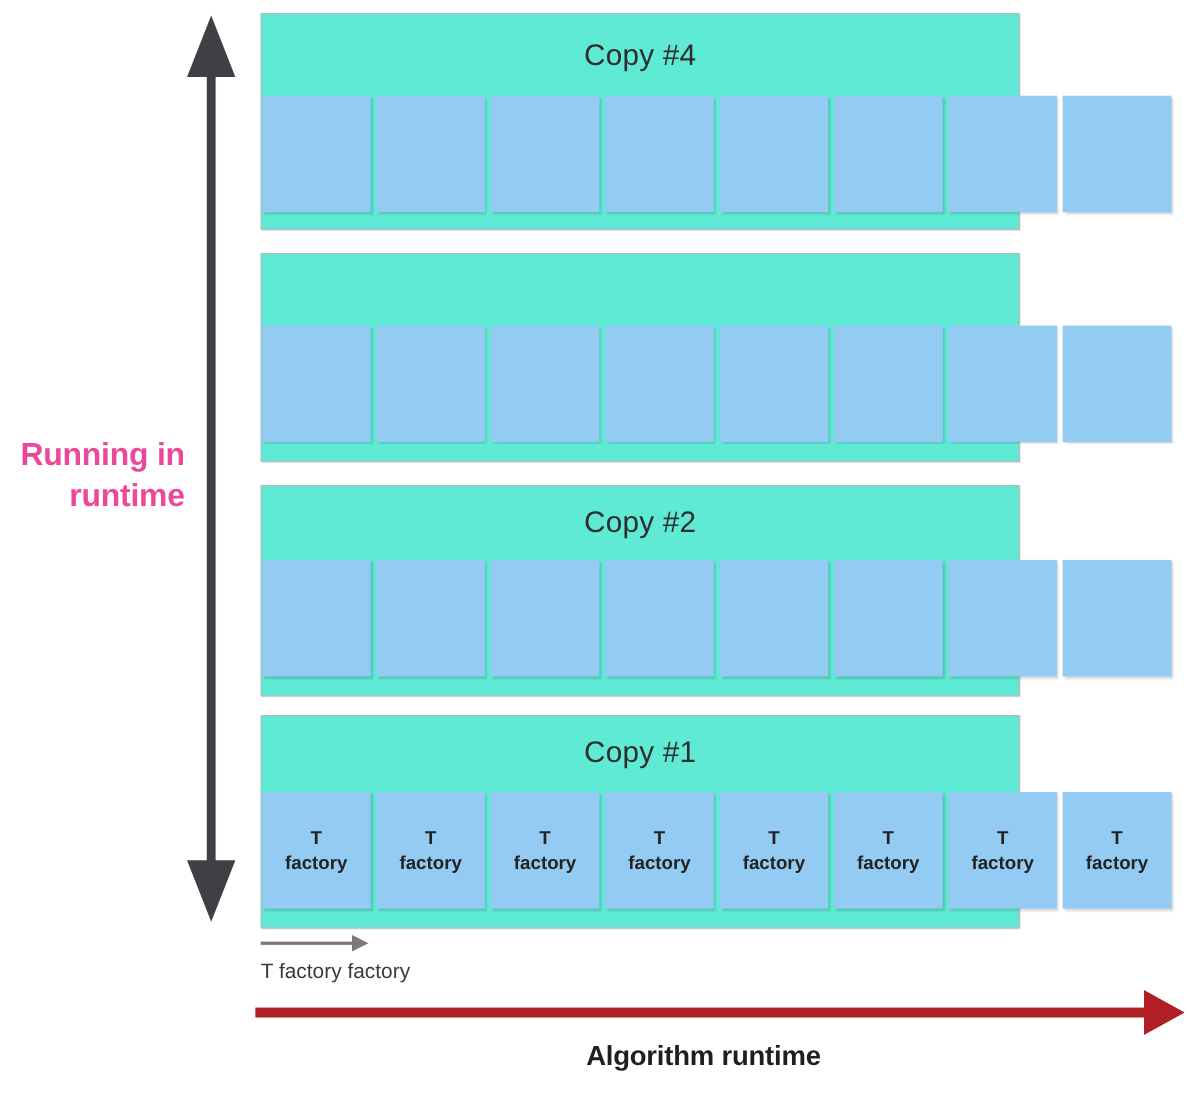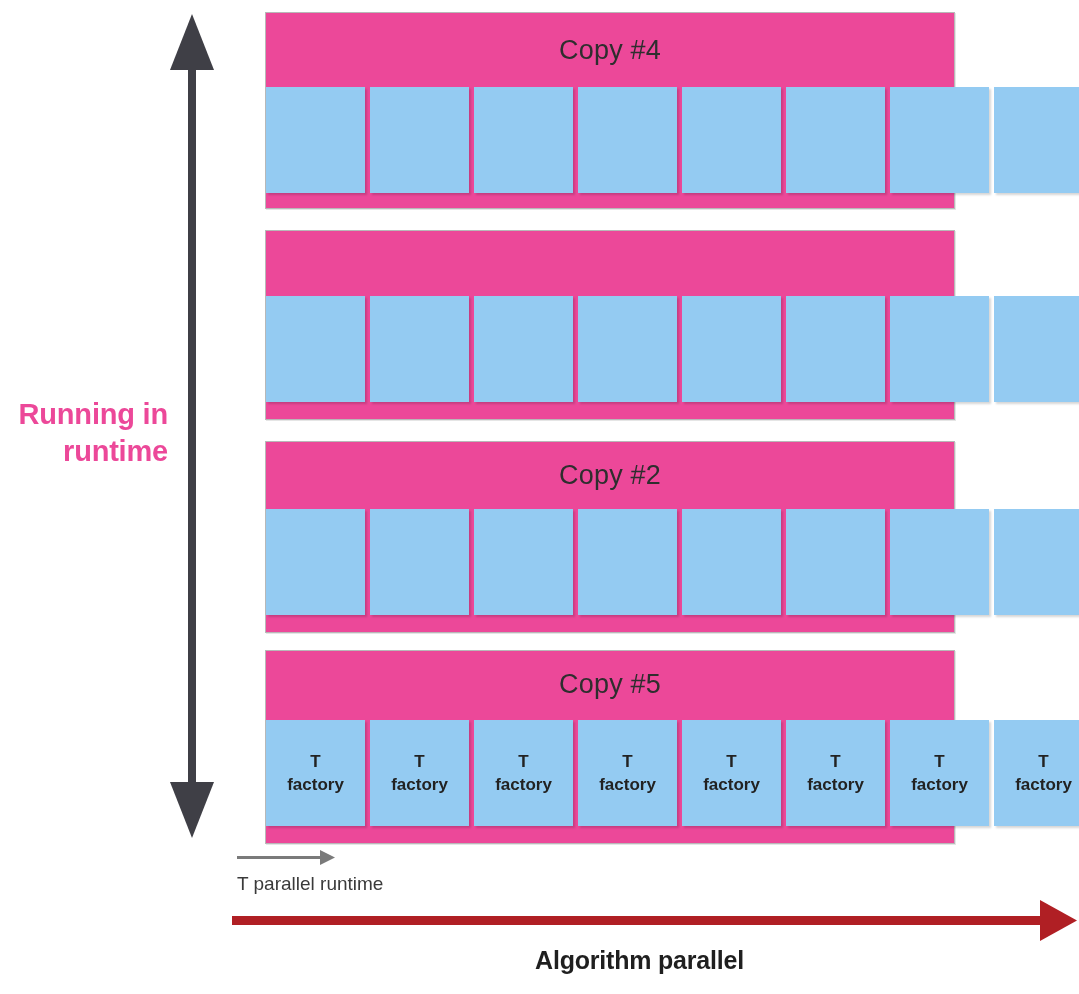--- a/index.html
+++ b/index.html
@@ -38,23 +38,22 @@
     letter-spacing: -0.2px;
   }
 
   
   .copy-panel {
     position: absolute;
     left: 237px;
     width: 690px;
     box-sizing: border-box;
     border: 1px solid #b8b8b8;
-    background: #ec4899;
+    background: #5eead4;
     box-shadow: 1px 1px 0 rgba(0,0,0,0.10);
-    margin-left: 28px;
   }
   .copy-title {
     position: absolute;
     left: 0;
     right: 0;
     text-align: center;
     font-size: 27px;
     font-weight: 400;
     color: #2e2e2e;
     letter-spacing: 0.2px;
@@ -248,21 +247,21 @@
           <span class="lbl-t">T</span>
           <span class="lbl-f">factory</span>
         </div>
         <div class="factory-box blank">
           <span class="lbl-t">T</span>
           <span class="lbl-f">factory</span>
         </div>
       </div>
     </div>
     <div class="copy-panel" style="top: 650px; height: 194px;">
-      <div class="copy-title" style="top: 18px;">Copy #5</div>
+      <div class="copy-title" style="top: 18px;">Copy #1</div>
       <div class="factory-row" style="top: 69px;">
         <div class="factory-box">
           <span class="lbl-t">T</span>
           <span class="lbl-f">factory</span>
         </div>
         <div class="factory-box">
           <span class="lbl-t">T</span>
           <span class="lbl-f">factory</span>
         </div>
         <div class="factory-box">
@@ -292,21 +291,21 @@
       </div>
     </div>
   </div>
 
 <div id="tfactory-runtime-arrow">
   <svg width="110" height="20" viewBox="0 0 110 20" xmlns="http://www.w3.org/2000/svg">
     <rect x="2" y="8" width="86" height="3" fill="#7a7a7a"></rect>
     <polygon points="100,9.5 85,2 85,17" fill="#7a7a7a"></polygon>
   </svg>
 </div>
-<div id="tfactory-runtime-label">T parallel runtime</div>
+<div id="tfactory-runtime-label">T factory factory</div>
 
 <div id="algorithm-runtime-arrow">
   <svg width="845" height="46" viewBox="0 0 845 46" xmlns="http://www.w3.org/2000/svg">
     <rect x="0" y="18" width="812" height="9" fill="#b01f24"></rect>
     <polygon points="845,22.5 808,2 808,43" fill="#b01f24"></polygon>
   </svg>
 </div>
-<div id="algorithm-runtime-label">Algorithm parallel</div>
+<div id="algorithm-runtime-label">Algorithm runtime</div>
 
 </body></html>

